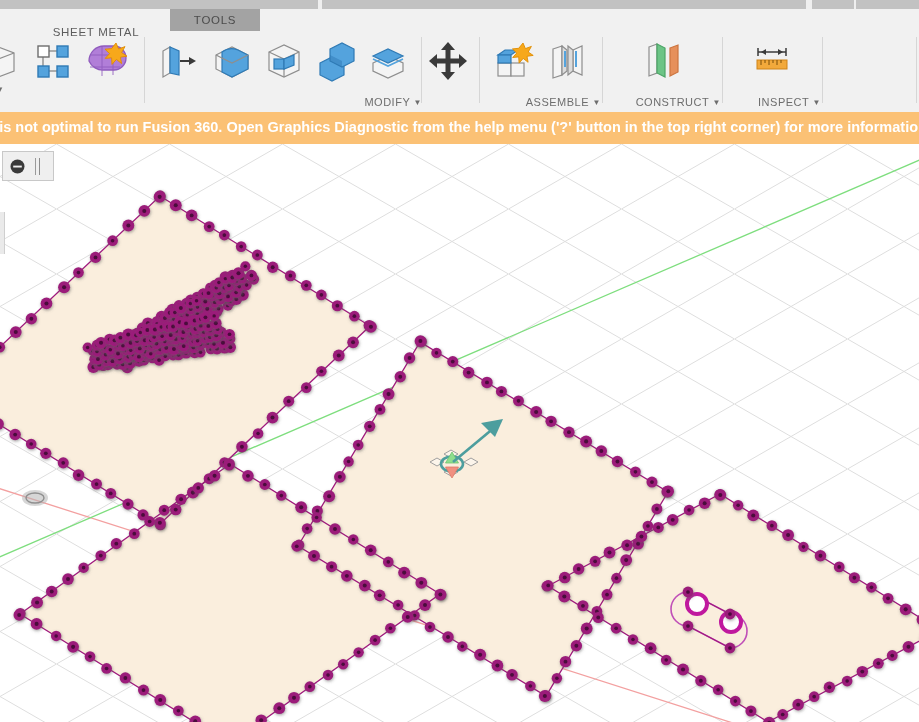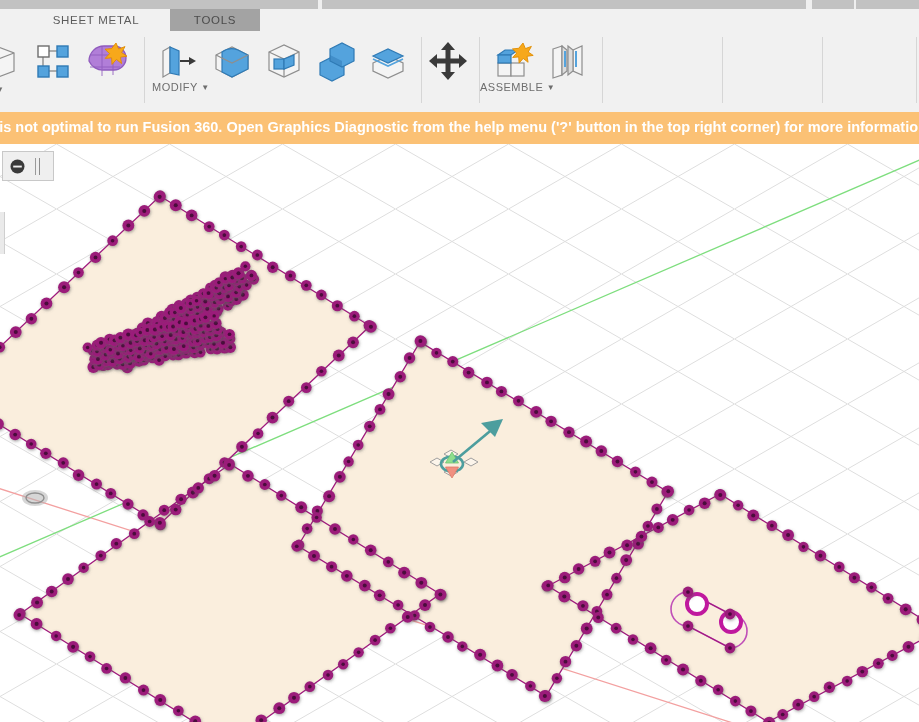--- a/index.html
+++ b/index.html
@@ -77,24 +77,24 @@
   }
   .panel-divider {
     position: absolute;
     top: 6px;
     width: 1px;
     height: 66px;
     background: #d6d6d6;
   }
   .panel-label {
     position: absolute;
-    bottom: 19px;
+    bottom: 4px;
     left: 0;
     width: 100%;
-    text-align: left;
+    text-align: right;
     font-size: 11px;
     letter-spacing: 0.5px;
     color: #6d6d6d;
     white-space: nowrap;
   }
   .panel-label .caret {
     font-size: 8px;
     color: #6d6d6d;
     position: relative;
     top: -1px;
@@ -188,21 +188,21 @@
 
   <div class="tabstrip" id="tabstrip">
       <div class="tabstrip-seg" style="left: 0px; width: 318px;"></div>
       <div class="tabstrip-seg" style="left: 322px; width: 484px;"></div>
       <div class="tabstrip-seg" style="left: 812px; width: 42px;"></div>
       <div class="tabstrip-seg" style="left: 856px; width: 63px;"></div>
     </div>
 
   <div class="ribbon">
     <div class="tabrow" id="tabrow">
-        <div class="ribbon-tab" style="left: 27px; width: 138px;">SHEET METAL</div>
+        <div class="ribbon-tab" style="left: 27px; width: 138px; margin-top: 12px;">SHEET METAL</div>
         <div class="ribbon-tab active" style="left: 170px; width: 90px;">TOOLS</div>
       </div>
     <div class="panels" id="panels">
         <div class="panel" style="left: -28px; width: 172px;">
           <div class="mini-caret" style="left: 24px; top: 54px;">▼</div>
           <div class="btn" style="left: 2px;">
             <svg xmlns="http://www.w3.org/2000/svg" viewBox="0 0 48 48" width="48" height="48">
               <g stroke="#8e8e8e" stroke-width="1.2">
         <path d="M6 16 L22 9 L40 16 L40 34 L22 41 L6 34 Z" fill="#f4f4f4"></path>
         <path d="M6 16 L22 23 L40 16" fill="none"></path>
@@ -324,21 +324,56 @@
         <path d="M30 13 L39 9 L39 38 L30 34 Z" fill="#f4f4f4"></path>
         <path d="M25 9 L30 13 L30 34 L25 38 Z" fill="#dcdcdc"></path>
               </g>
         <line x1="22" y1="14" x2="22" y2="30" stroke="#54a3dd" stroke-width="2"></line>
         <line x1="33" y1="14" x2="33" y2="30" stroke="#54a3dd" stroke-width="2"></line>
             </svg>
           </div>
           <div class="panel-label">ASSEMBLE <span class="caret">▼</span></div>
         </div>
         <div class="panel-divider" style="left: 602px;"></div>
+        <div class="panel" style="left: 603px; width: 118px;">
+          <div class="btn" style="left: 34px;">
+            <svg xmlns="http://www.w3.org/2000/svg" viewBox="0 0 48 48" width="48" height="48">
+              <g stroke-width="1.2">
+        <path d="M12 10 L20 7 L20 36 L12 39 Z" fill="#f2f2f2" stroke="#8e8e8e"></path>
+        <path d="M20 7 L28 11 L28 40 L20 36 Z" fill="#6cc486" stroke="#4ba566"></path>
+        <path d="M33 11 L41 8 L41 35 L33 39 Z" fill="#e6905b" stroke="#cc7540"></path>
+              </g>
+            </svg>
+          </div>
+          <div class="panel-label">CONSTRUCT <span class="caret">▼</span></div>
+        </div>
         <div class="panel-divider" style="left: 722px;"></div>
+        <div class="panel" style="left: 723px; width: 98px;">
+          <div class="btn" style="left: 25px;">
+            <svg xmlns="http://www.w3.org/2000/svg" viewBox="0 0 48 48" width="48" height="48">
+        <g stroke="#3a3a3a" stroke-width="1.5" fill="none">
+          <line x1="10" y1="15" x2="38" y2="15"></line>
+          <line x1="10" y1="11" x2="10" y2="19"></line>
+                <line x1="38" y1="11" x2="38" y2="19"></line>
+          <path d="M13 15 l5 -3 l0 6 z" fill="#3a3a3a" stroke="none"></path>
+          <path d="M35 15 l-5 -3 l0 6 z" fill="#3a3a3a" stroke="none"></path>
+              </g>
+        <rect x="9" y="23" width="30" height="9" fill="#f2a93b" stroke="#cf8318" stroke-width="1"></rect>
+        <g stroke="#7a4e0a" stroke-width="1">
+          <line x1="13" y1="23" x2="13" y2="28"></line>
+                <line x1="17" y1="23" x2="17" y2="26"></line>
+          <line x1="21" y1="23" x2="21" y2="28"></line>
+                <line x1="25" y1="23" x2="25" y2="26"></line>
+          <line x1="29" y1="23" x2="29" y2="28"></line>
+                <line x1="33" y1="23" x2="33" y2="26"></line>
+              </g>
+            </svg>
+          </div>
+          <div class="panel-label">INSPECT <span class="caret">▼</span></div>
+        </div>
         <div class="panel-divider" style="left: 822px;"></div>
         <div class="panel-divider" style="left: 916px;"></div>
       </div>
   </div>
 
   <div class="banner">
     <div class="banner-text">Graphics driver is not optimal to run Fusion 360. Open Graphics Diagnostic from the help menu ('?' button in the top right corner) for more information.</div>
   </div>
 
   <div class="viewport">

